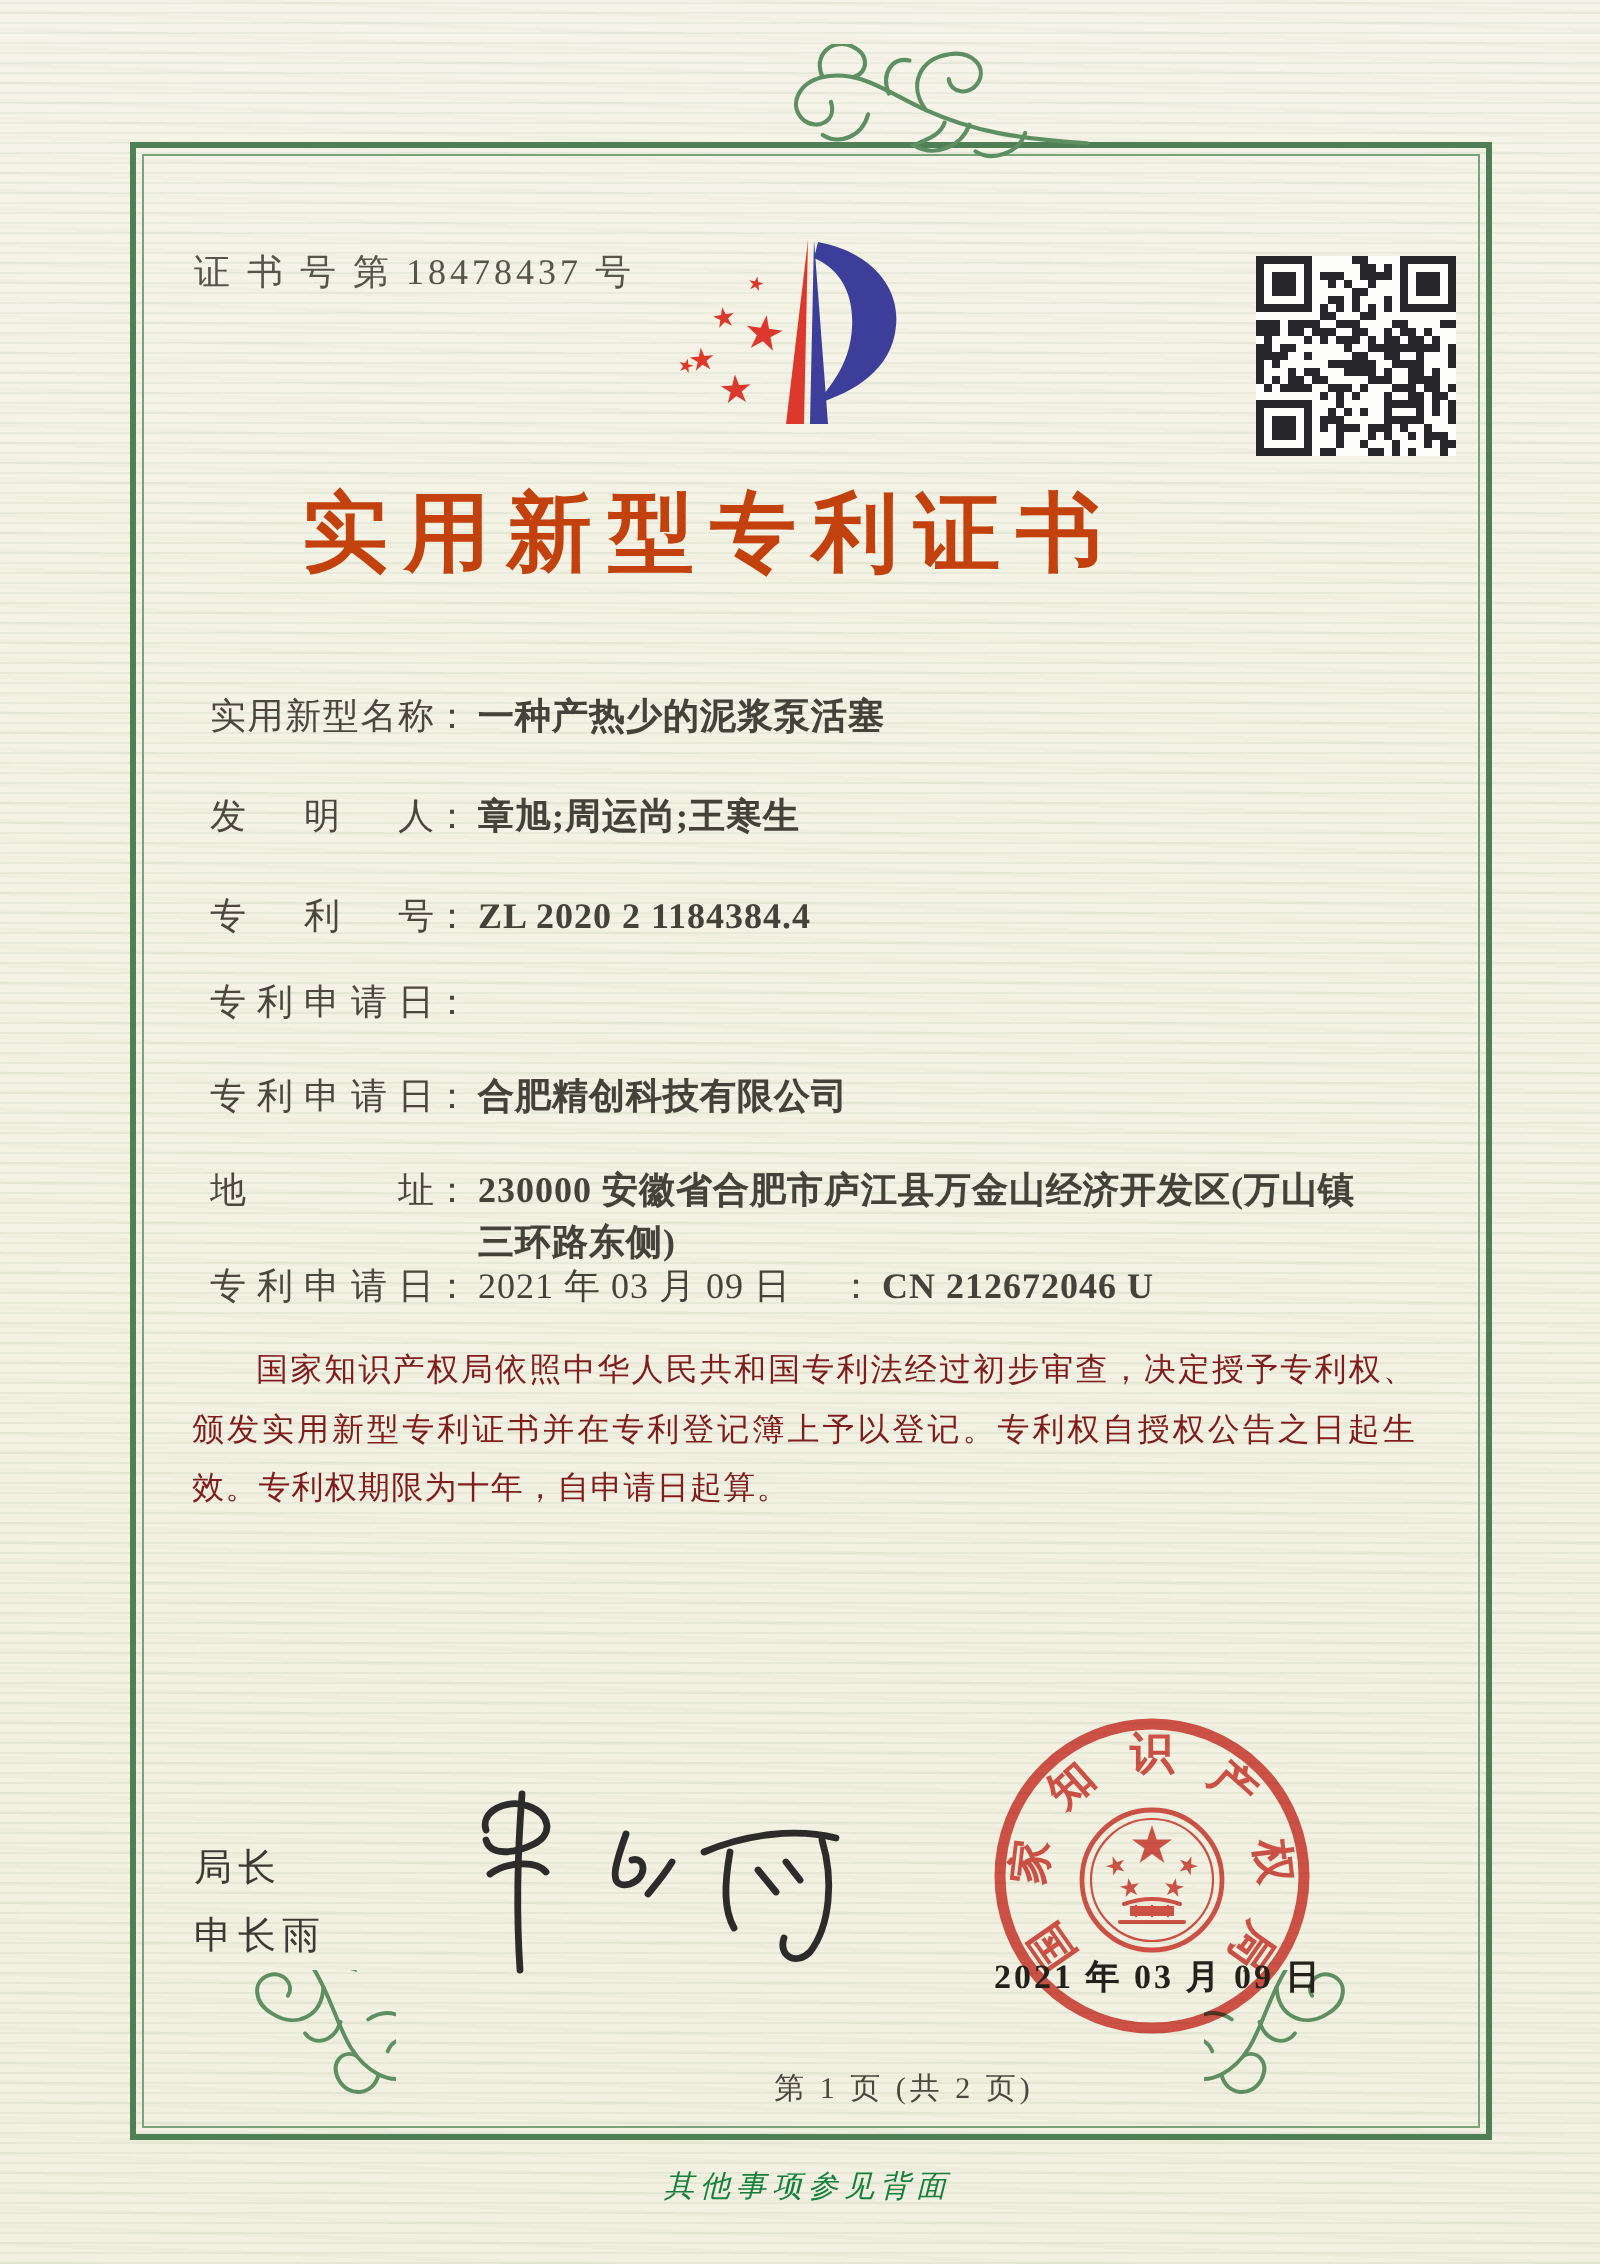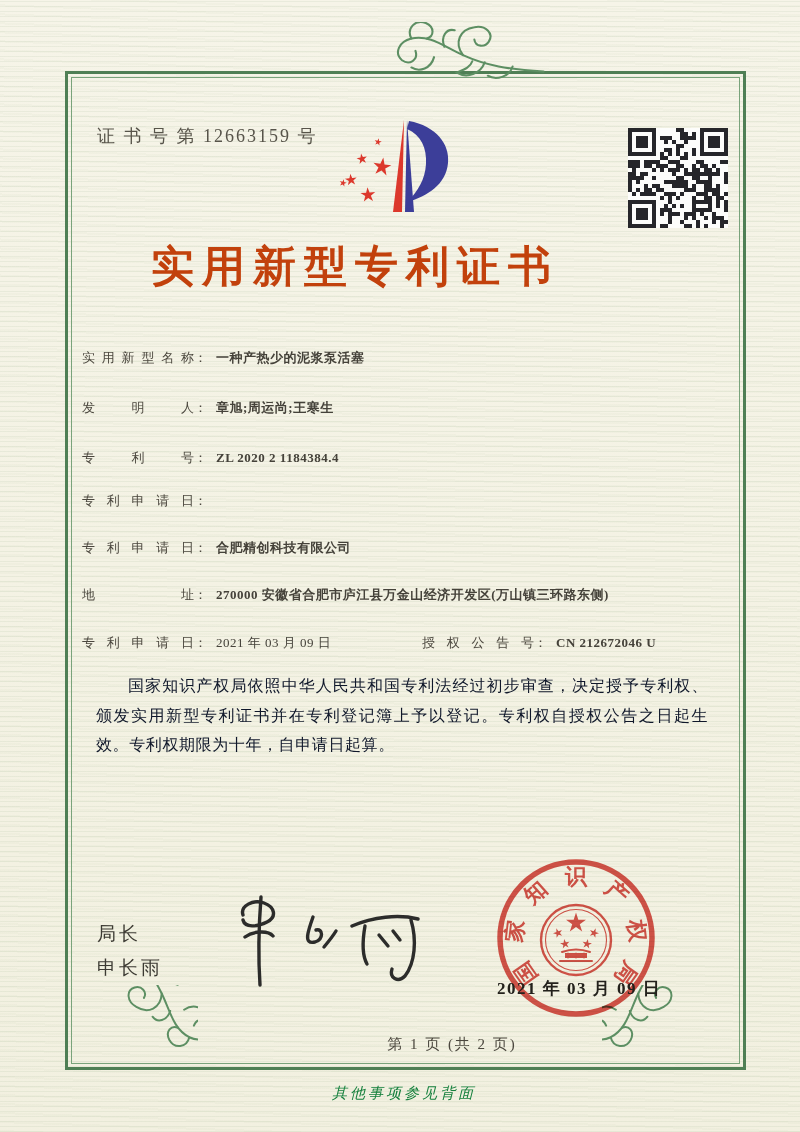--- a/index.html
+++ b/index.html
@@ -12,27 +12,27 @@
   }
   .abs{position:absolute;}
   
   .frame-outer{position:absolute;left:65px;top:71px;width:675px;height:993px;
     border:3px solid #4f7f55;}
   .frame-inner{position:absolute;left:3px;top:3px;right:3px;bottom:3px;
     border:1px solid #79a37b;}
   .cert-no{position:absolute;left:97px;top:124px;font-size:18px;color:#57544a;letter-spacing:2px;}
   .title{position:absolute;left:65px;top:238px;width:580px;text-align:center;
     font-size:43px;font-weight:bold;color:#c2410c;letter-spacing:8px;}
-  .frow{position:absolute;left:82px;width:580px;display:flex;font-size:13px;color:#4b473e;line-height:26px;align-items:flex-end;}
+  .frow{position:absolute;left:105px;width:580px;display:flex;font-size:18px;color:#4b473e;line-height:26px;}
   .flabel{flex:0 0 112px;text-align:justify;text-align-last:justify;}
   .fcolon{flex:0 0 22px;}
   .fvalue{flex:1;letter-spacing:0.5px;color:#45423a;font-weight:bold;}
   .fvalue2{letter-spacing:0.5px;color:#45423a;}
   .para{position:absolute;left:96px;width:612px;font-size:16px;line-height:1.85;
-    color:#0f172a;text-indent:2em;letter-spacing:0.6px;text-align:justify;}
+    color:#7f1d1d;text-indent:2em;letter-spacing:0.6px;text-align:justify;}
   .signer{position:absolute;left:97px;font-size:19px;color:#3c3a33;letter-spacing:3px;
     font-family:"Liberation Sans","DejaVu Sans",sans-serif;}
   .seal-date{position:absolute;left:497px;top:977px;font-size:17px;color:#23211c;letter-spacing:1.5px;font-weight:bold;}
   .page-foot{position:absolute;left:65px;top:1035px;width:678px;text-align:center;
     font-size:15px;color:#4b473e;letter-spacing:2px;padding-left:48px;}
   .back-note{position:absolute;left:65px;top:1084px;width:678px;text-align:center;
     font-size:15px;color:#15803d;letter-spacing:3px;font-style:italic;}
   #seal-svg{opacity:0.9;mix-blend-mode:multiply;}
   #seal-arc text{fill:#d5433b;font-size:22px;font-weight:bold;text-anchor:middle;
     dominant-baseline:middle;font-family:"Liberation Serif",serif;}
@@ -67,21 +67,21 @@
   <svg class="abs orn" style="left:378px;top:22px" width="170" height="62" viewBox="0 0 160 60">
     <use href="#orn" transform="translate(0,-6)"></use>
   </svg>
   <svg class="abs orn" style="left:48px;top:985px" width="150" height="95" viewBox="0 0 160 70">
     <use href="#orn" transform="translate(160,78) rotate(-140) scale(1.05)"></use>
   </svg>
   <svg class="abs orn" style="left:602px;top:985px" width="150" height="95" viewBox="0 0 160 70">
     <use href="#orn" transform="translate(0,78) rotate(140) scale(-1.05,1.05)"></use>
   </svg>
 
-  <div class="cert-no">证 书 号 第 12663159 号</div>
+  <div class="cert-no">证 书 号 第 18478437 号</div>
 
   <svg class="abs" style="left:330px;top:110px" width="140" height="126" viewBox="0 0 140 126">
     <g fill="#dc382c">
       <use href="#star" transform="translate(48,32) scale(0.38) rotate(12)"></use>
       <use href="#star" transform="translate(32,49) scale(0.55) rotate(-10)"></use>
       <use href="#star" transform="translate(52,57) scale(0.95) rotate(8)"></use>
       <use href="#star" transform="translate(21,70) scale(0.62) rotate(-6)"></use>
       <use href="#star" transform="translate(13,73) scale(0.38) rotate(14)"></use>
       <use href="#star" transform="translate(38,85) scale(0.78) rotate(-4)"></use>
       <polygon points="74,10 63,102 72,102"></polygon>
@@ -119,27 +119,26 @@
       <span class="fcolon">：</span>
   </div>
   <div class="frow" style="top:535px">
     <span class="flabel">专利申请日</span>
       <span class="fcolon">：</span>
       <span class="fvalue">合肥精创科技有限公司</span>
   </div>
   <div class="frow" style="top:582px">
     <span class="flabel">地址</span>
       <span class="fcolon">：</span>
-      <span class="fvalue">270000 安徽省合肥市庐江县万金山经济开发区(万山镇三环路东侧)</span>
+      <span class="fvalue">230000 安徽省合肥市庐江县万金山经济开发区(万山镇三环路东侧)</span>
   </div>
   <div class="frow" style="top:630px">
     <span class="flabel">专利申请日</span>
       <span class="fcolon">：</span>
       <span class="fvalue2" style="flex:0 0 180px">2021 年 03 月 09 日</span>
-      <span class="flabel" style="margin-left:26px">授权公告号</span>
       <span class="fcolon">：</span>
       <span class="fvalue">CN 212672046 U</span>
   </div>
 
   <p class="para" style="top:655px">国家知识产权局依照中华人民共和国专利法经过初步审查，决定授予专利权、颁发实用新型专利证书并在专利登记簿上予以登记。专利权自授权公告之日起生效。专利权期限为十年，自申请日起算。</p>
 
   <div class="signer" style="top:921px">局长</div>
   <div class="signer" style="top:955px">申长雨</div>
 
   <svg class="abs" style="left:212px;top:883px" width="220" height="110" viewBox="0 0 220 110">

